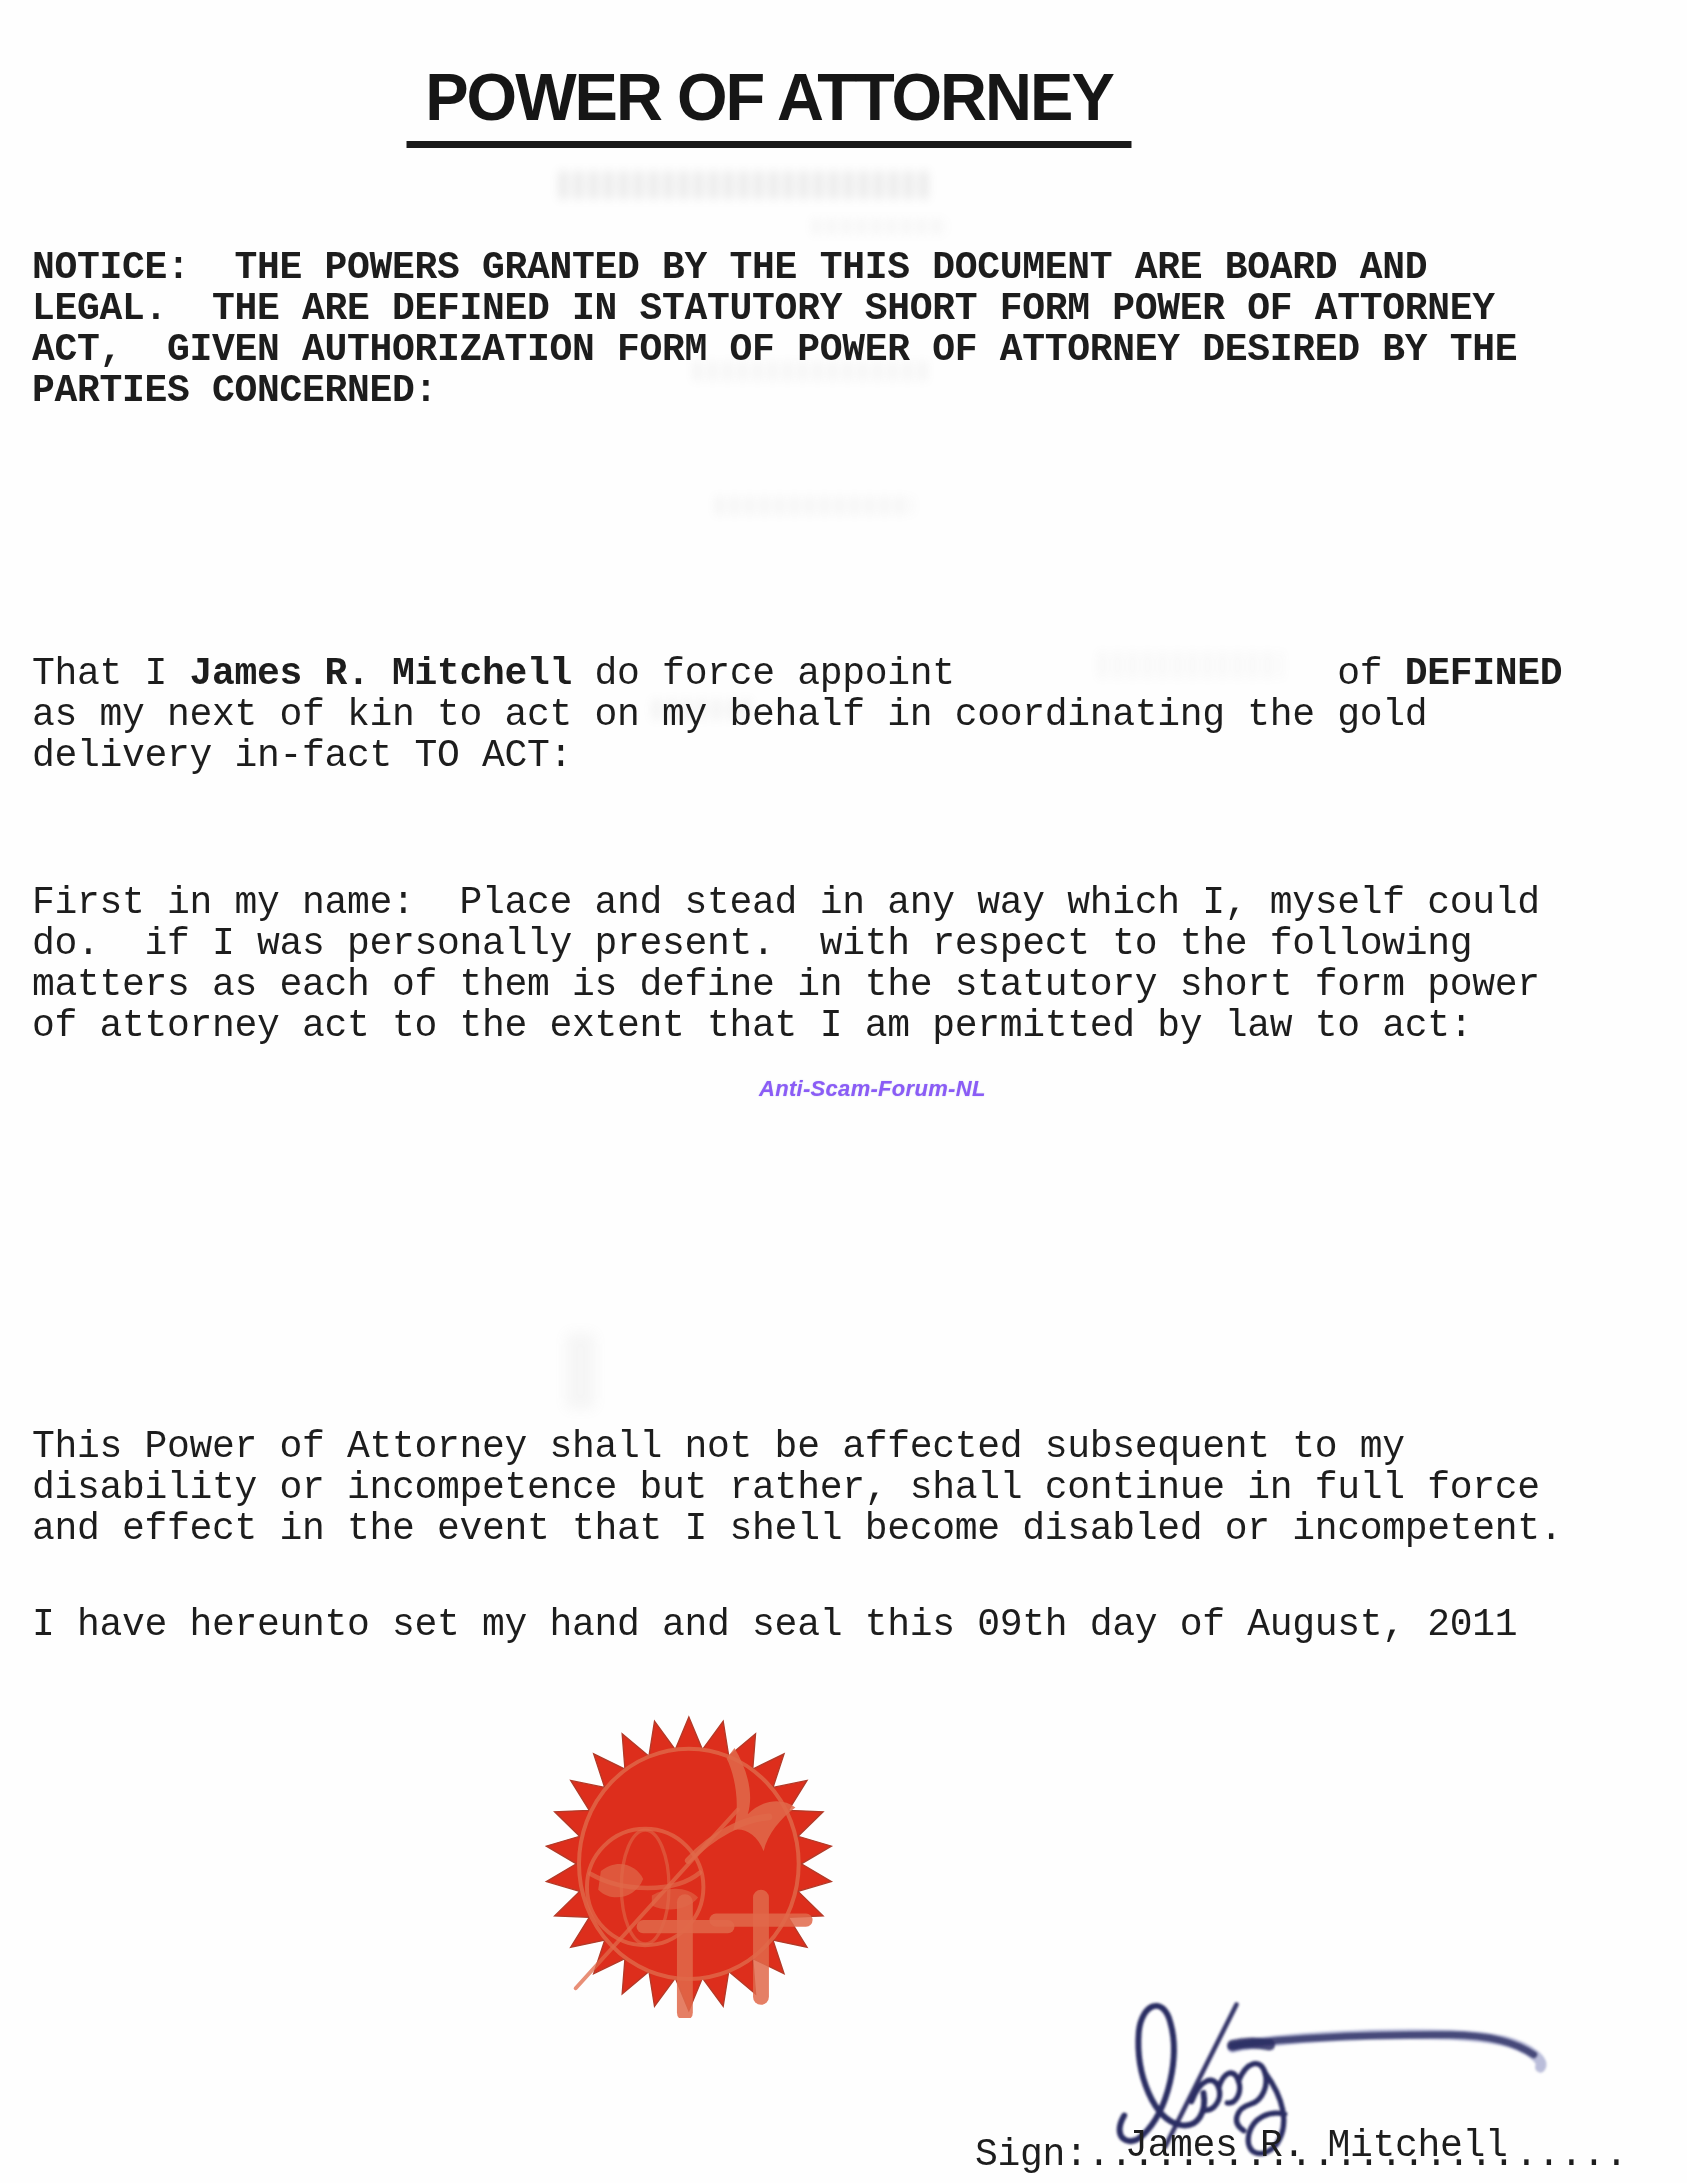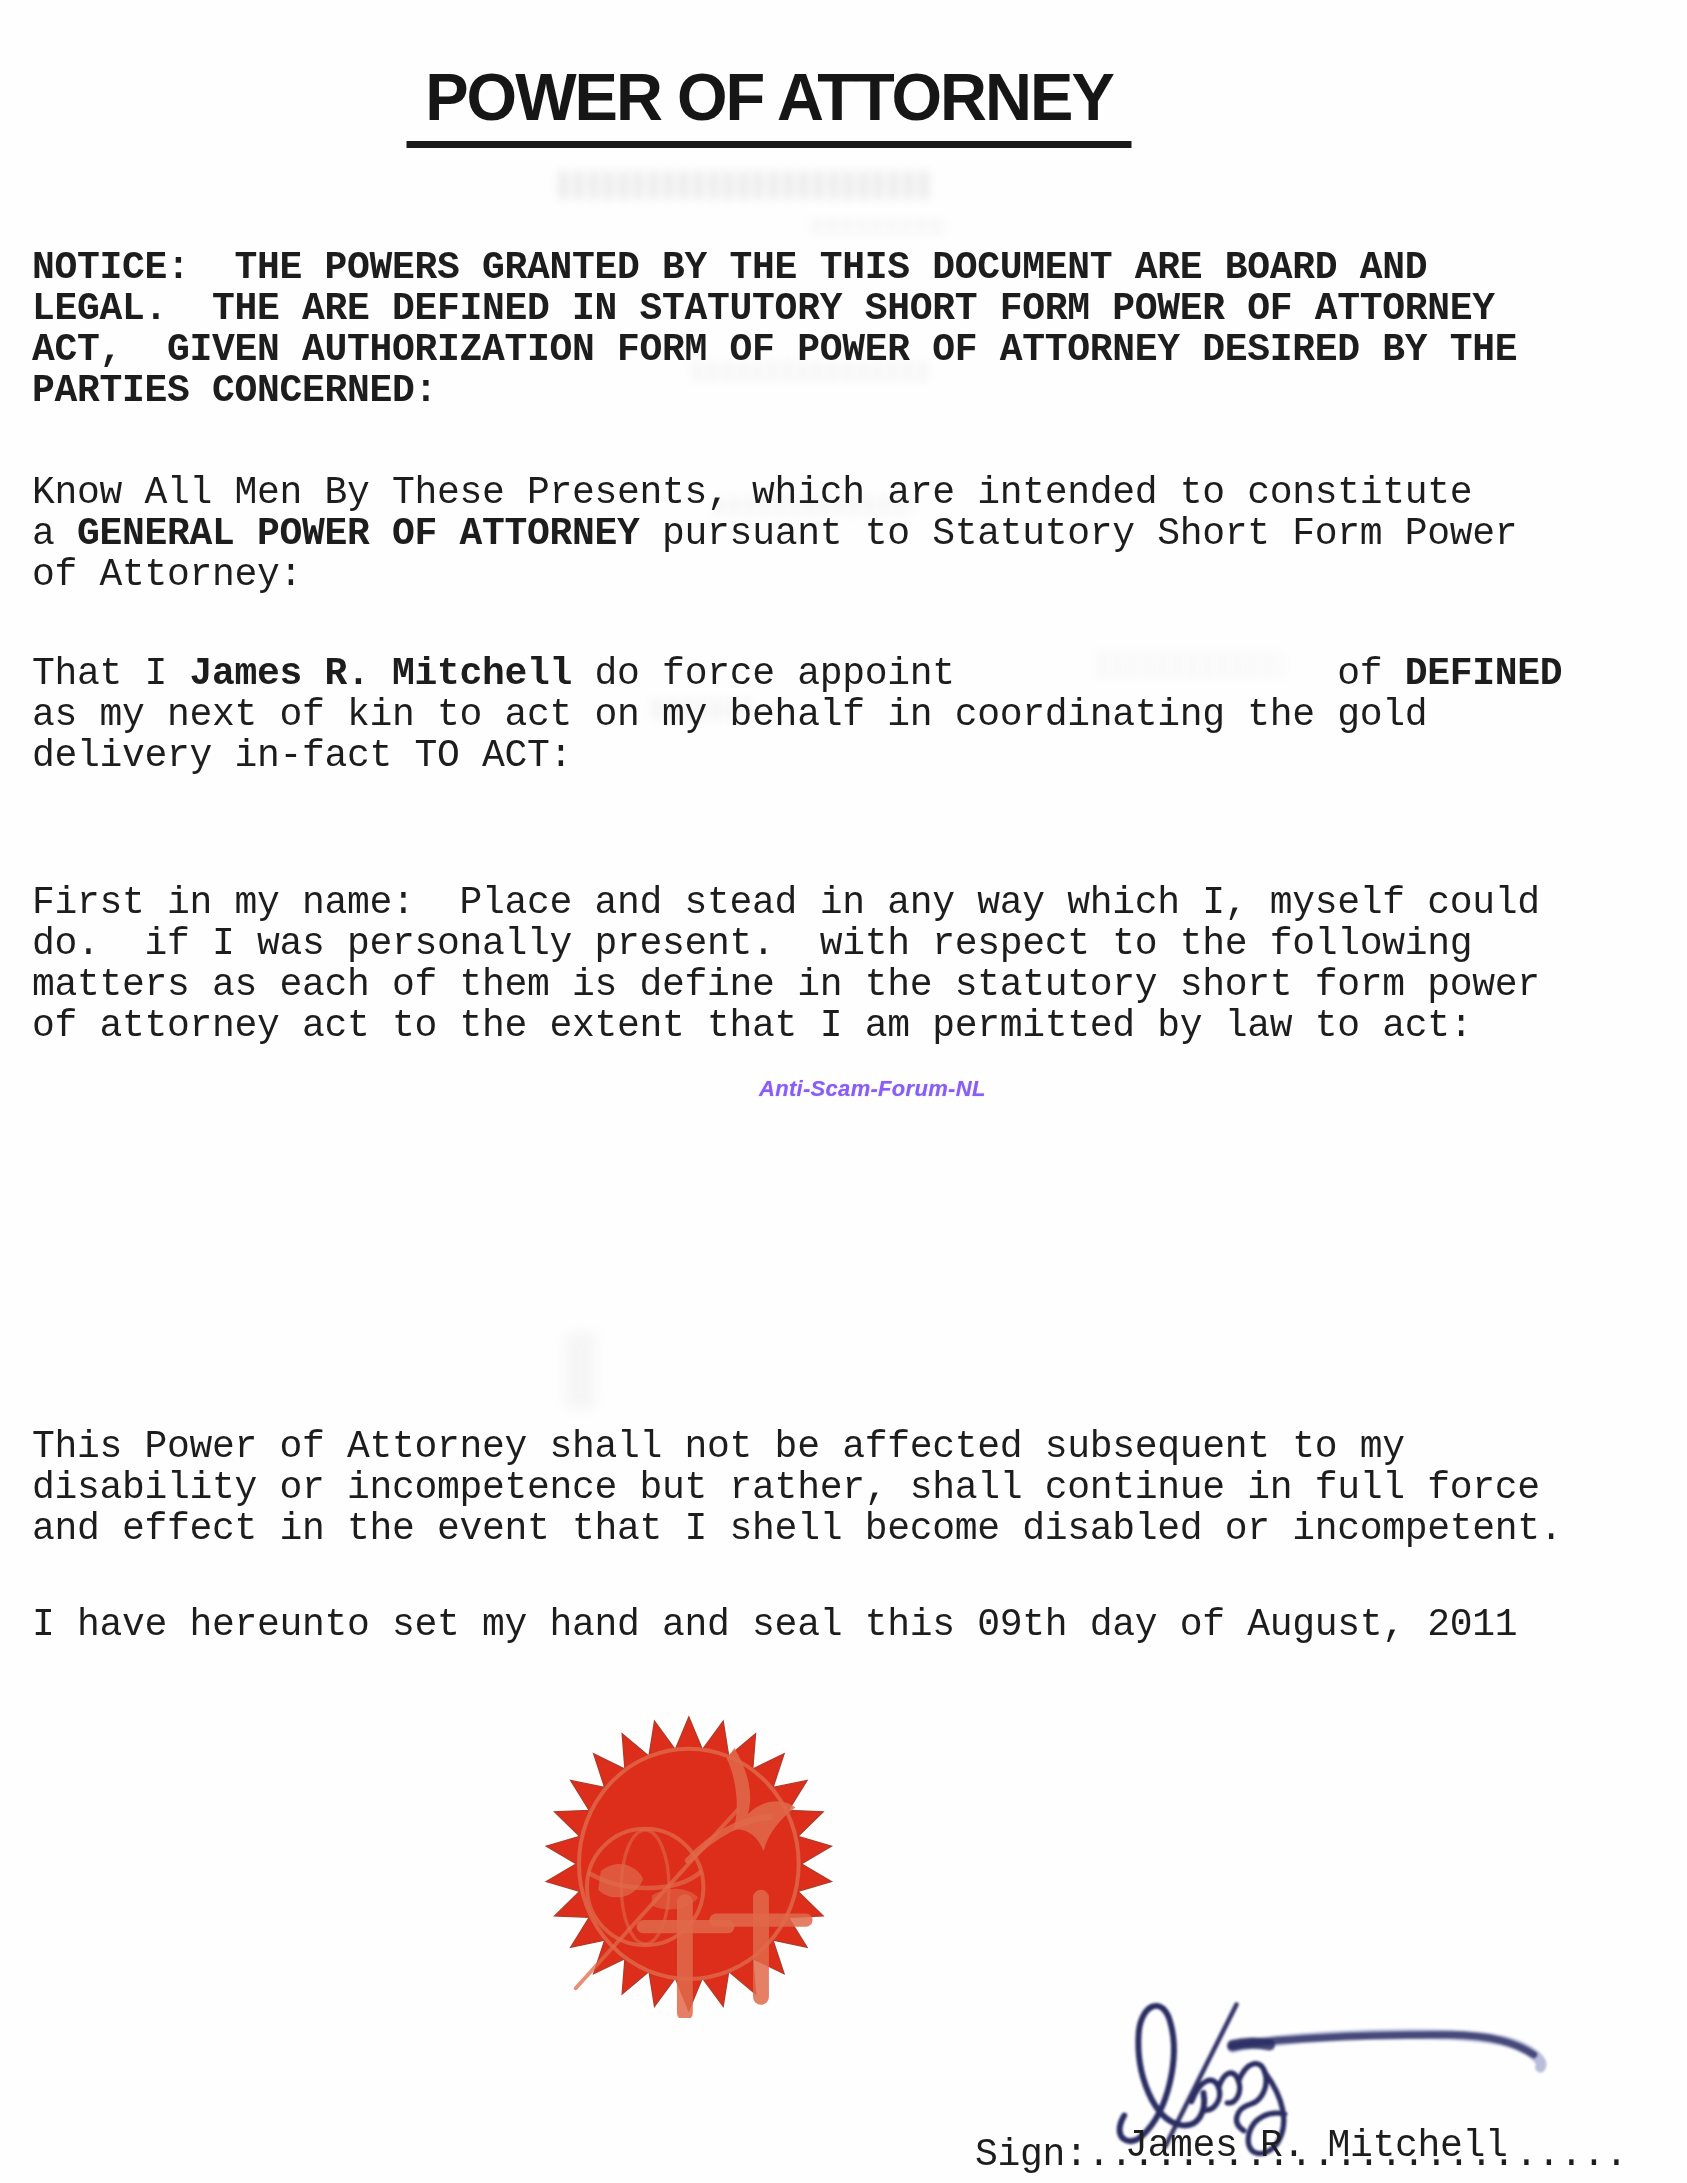--- a/index.html
+++ b/index.html
@@ -83,23 +83,20 @@
   <div class="smudge sm4"></div>
   <div class="smudge sm5"></div>
   <div class="smudge sm6"></div>
   <div class="smudge sm7"></div>
 
   <div class="para p-notice">NOTICE:  THE POWERS GRANTED BY THE THIS DOCUMENT ARE BOARD AND
 LEGAL.  THE ARE DEFINED IN STATUTORY SHORT FORM POWER OF ATTORNEY
 ACT,  GIVEN AUTHORIZATION FORM OF POWER OF ATTORNEY DESIRED BY THE
 PARTIES CONCERNED:</div>
 
-  <div class="para p-presents"><span>Know All Men By These Presents, which are intended to constitute
-a </span><b>GENERAL POWER OF ATTORNEY</b><span> pursuant to Statutory Short Form Power
-of Attorney:</span></div>
 
   <div class="para p-appoint"><span>That I </span><b>James R. Mitchell</b><span> do force appoint                 of </span><b>DEFINED</b><span>
 as my next of kin to act on my behalf in coordinating the gold
 delivery in-fact TO ACT:</span></div>
 
   <div class="para p-first">First in my name:  Place and stead in any way which I, myself could
 do.  if I was personally present.  with respect to the following
 matters as each of them is define in the statutory short form power
 of attorney act to the extent that I am permitted by law to act:</div>
 

